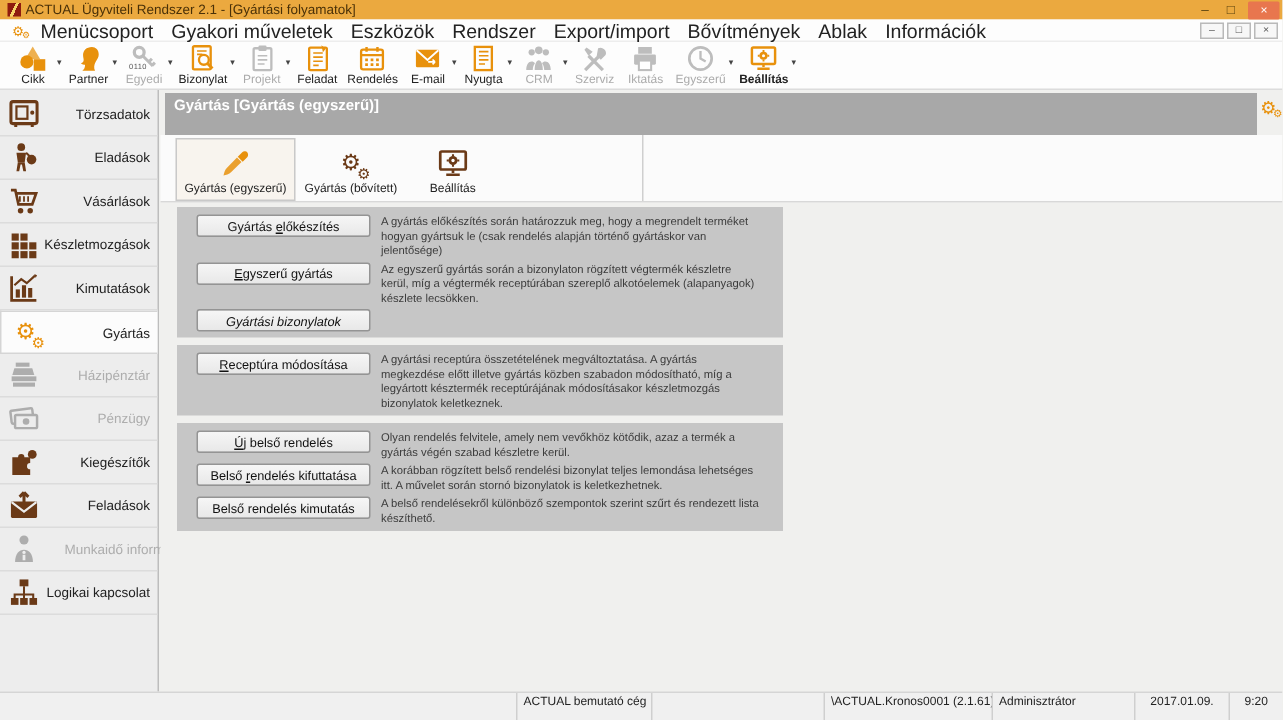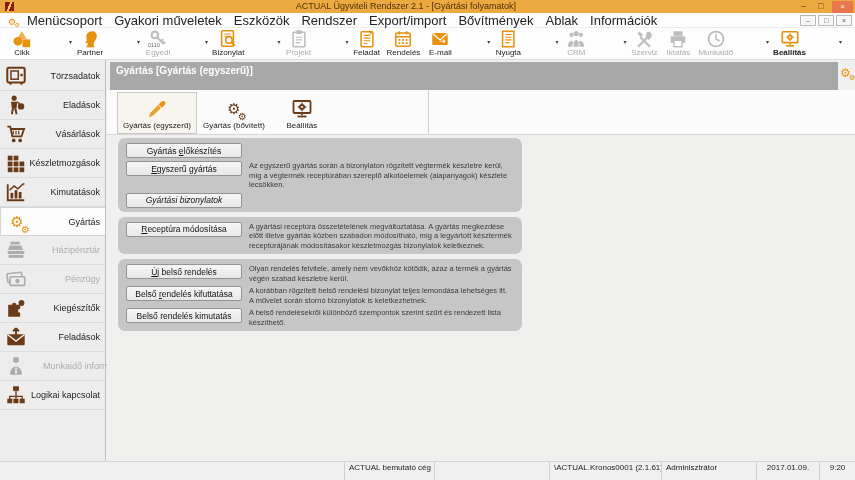--- a/index.html
+++ b/index.html
@@ -5,37 +5,37 @@
   :root{ --accent:#E8910C; --gold:#EBA93F; --brown:#6B3A17; --disabled:#ADADAD; }
   *{box-sizing:border-box;}
   html,body{margin:0;padding:0;}
   body{width:855px;height:480px;overflow:hidden;position:relative;
        font-family:"Liberation Sans","DejaVu Sans",sans-serif;background:#F0F0EE;color:#1c1c1c;}
 
   
   .titlebar{height:13px;background:var(--gold);display:flex;align-items:center;padding:0 2px;}
   .app-icon{width:9px;height:9px;margin:0 3px;flex:none;
     background:linear-gradient(115deg,#8F1B0E 42%,#F6D468 42%,#F6D468 58%,#8F1B0E 58%);}
-  .title-text{flex:1;text-align:center;font-size:9px;color:#4a3108;line-height:13px;white-space:nowrap;overflow:hidden;}
+  .title-text{flex:1;text-align:left;font-size:9px;color:#4a3108;line-height:13px;white-space:nowrap;overflow:hidden;}
   .win-btn{font-size:9px;line-height:11px;color:#5b430f;padding:0 6px;cursor:default;}
   .win-btn.close{background:#E8764E;color:#fff;border-radius:1px;margin-left:3px;padding:0 8px;height:12px;font-size:8px;line-height:12px;}
 
   
   .menubar{height:15px;background:#FDFDFD;display:flex;align-items:center;padding:0 3px;border-bottom:1px solid #EDEDED;}
   .menu-gear{color:var(--accent);margin:0 3px;}
   .menu-gear .gtxt{width:12px;height:12px;font-size:9px;line-height:12px;}
   .menu-gear .gtxt .g2{font-size:6px;}
   .menu-item{font-size:13px;padding:0 6px;white-space:nowrap;color:#222;}
   .mdi{margin-left:auto;display:flex;}
   .mdi-btn{width:16px;height:11px;border:1px solid #B9B9B9;background:#F7F7F7;color:#555;
     font-size:7px;line-height:9px;text-align:center;margin-left:2px;}
 
   
   .toolbar{height:32px;background:#FDFDFD;border-bottom:1px solid #DCDCDC;display:flex;align-items:flex-start;padding:1px 2px 0 5px;}
-  .tb-group{display:flex;gap:31px;}
+  .tb-group{display:flex;}
   .tb-item{display:flex;flex-direction:column;align-items:center;padding:0 3px;min-width:34px;color:var(--accent);}
   .tb-icon{position:relative;width:20px;height:20px;}
   .tb-icon svg{width:20px;height:20px;display:block;}
   .tb-badge{position:absolute;left:0;bottom:1px;font-size:5px;color:#555;letter-spacing:.3px;}
   .tb-label{font-size:8px;margin-top:-1px;color:#222;white-space:nowrap;}
   .tb-item.disabled{color:#BDBDBD;}
   .tb-item.disabled .tb-label{color:#ABABAB;}
   .tb-item.active .tb-label{font-weight:bold;}
   .tb-arrow{font-size:6px;color:#444;margin:9px 1px 0 -1px;}
 
@@ -66,21 +66,21 @@
     padding:2px 0 0 10px;position:relative;}
   .tab{min-width:62px;display:flex;flex-direction:column;align-items:center;justify-content:flex-end;
     padding:3px 5px;border:1px solid transparent;color:var(--brown);}
   .tab-icon{width:22px;height:22px;margin-bottom:1px;}
   .tab-icon svg{width:22px;height:22px;display:block;}
   .tab-label{font-size:8px;color:#222;white-space:nowrap;}
   .tab.active{background:#F8F4EE;border:1px solid #C9C9C9;color:var(--accent);}
   .tab-divider{position:absolute;left:321px;top:0;bottom:0;width:1px;background:#CFCFCF;}
 
   .content{padding:3px 0 0 11px;}
-  .block{width:404px;background:#C6C6C6;padding:2px 8px;margin-bottom:5px;border-radius:7px;}
+  .block{width:404px;background:#C6C6C6;padding:2px 13px;margin-bottom:5px;}
   .row{display:flex;align-items:flex-start;margin:2px 0;}
   .row button{width:116px;height:15px;flex:none;font-size:8.5px;font-family:inherit;color:#111;
     background:linear-gradient(#F6F6F6,#E8E8E8);border:1px solid #949494;border-radius:2px;padding:0 1px;margin-top:1px;line-height:12px;}
   .row button.italic{font-style:italic;}
   .desc{flex:1;font-size:7.5px;line-height:9.5px;color:#3b3b3b;padding:1px 2px 0 7px;}
 
   
   .statusbar{position:absolute;left:0;bottom:0;width:855px;height:19px;background:#F0F0F0;
     border-top:1px solid #D5D5D5;display:flex;}
   .seg{border-right:1px solid #CFCFCF;font-size:8px;line-height:12px;padding:0 4px;color:#222;
@@ -285,21 +285,21 @@
       </div>
     </div>
     <div class="tb-group">
       <div class="tb-item disabled">
         <span class="tb-icon">
           <svg viewBox="0 0 22 22">
             <circle cx="11" cy="11" r="8.2" fill="none" stroke="currentColor" stroke-width="2"></circle>
             <path d="M11 5.5V11l3.8 2.2" fill="none" stroke="currentColor" stroke-width="1.7"></path>
           </svg>
         </span>
-        <span class="tb-label">Munkaidő</span>
+        <span class="tb-label">Egyszerű</span>
       </div>
       <span class="tb-arrow">▾</span>
     </div>
     <div class="tb-group">
       <div class="tb-item active">
         <span class="tb-icon">
           <svg viewBox="0 0 22 22">
             <rect x="2.5" y="3" width="17" height="12" rx="1" fill="none" stroke="currentColor" stroke-width="1.8"></rect>
             <circle cx="11" cy="9" r="3" fill="currentColor"></circle>
             <circle cx="11" cy="9" r="1.1" fill="#fff"></circle>
@@ -477,20 +477,21 @@
             <path d="M6.5 18.5h9" stroke="currentColor" stroke-width="1.8"></path>
           </svg>
         </span>
         <span class="tab-label">Beállítás</span>
       </div>
     </div>
   <div class="content" id="content">
       <div class="block">
         <div class="row">
           <button>Gyártás <u>e</u>lőkészítés</button>
+          <div class="desc">A gyártás előkészítés során határozzuk meg, hogy a megrendelt terméket hogyan gyártsuk le (csak rendelés alapján történő gyártáskor van jelentősége)</div>
         </div>
         <div class="row">
           <button><u>E</u>gyszerű gyártás</button>
           <div class="desc">Az egyszerű gyártás során a bizonylaton rögzített végtermék készletre kerül, míg a végtermék receptúrában szereplő alkotóelemek (alapanyagok) készlete lecsökken.</div>
         </div>
         <div class="row">
           <button class="italic">Gyártási bizonylatok</button>
         </div>
       </div>
       <div class="block">

